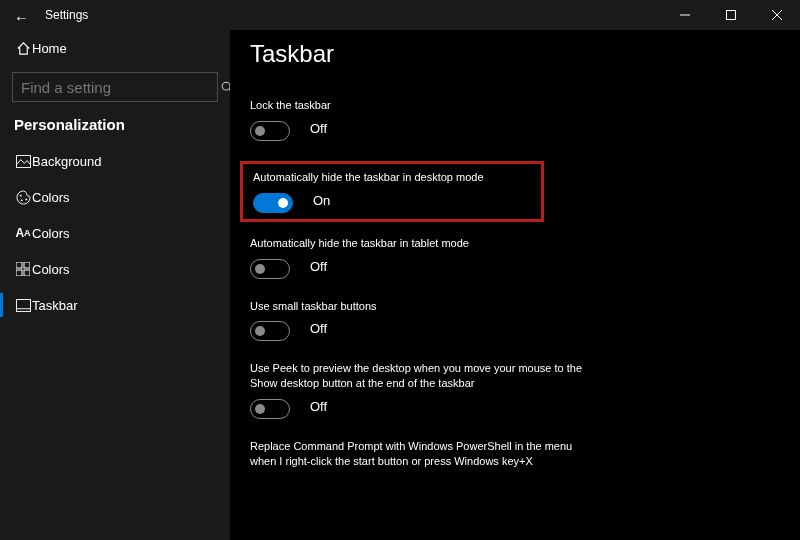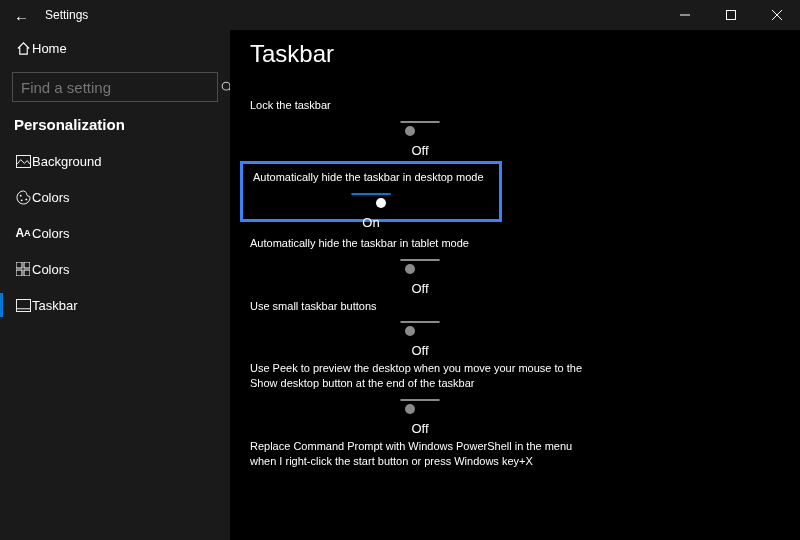--- a/index.html
+++ b/index.html
@@ -20,27 +20,27 @@
   .sb-row.selected::before { content: ""; position: absolute; left: 0; top: 6px; bottom: 6px; width: 3px; background: #0078d7; }
   .search-wrap { padding: 6px 12px 10px 12px; }
   .search { width: 206px; height: 30px; border: 1px solid #4d4d4d; background: transparent; display: flex; align-items: center; padding: 0 8px; }
   .search input { flex: 1; background: transparent; border: none; outline: none; color: #fef9c3; font-size: 15px; }
   .search .mag { font-size: 13px; color: #ccc; }
   .category { padding: 4px 14px 10px 14px; font-weight: 600; font-size: 15px; }
   .content { flex: 1; background: #000; padding: 4px 0 0 20px; overflow: hidden; position: relative; }
   .page-title { font-size: 24px; font-weight: 400; margin: 6px 0 30px 0; }
   .setting { margin-bottom: 20px; max-width: 340px; }
   .setting .s-label { font-size: 11px; line-height: 1.35; }
-  .toggle-row { display: flex; align-items: center; gap: 20px; margin-top: 8px; height: 20px; flex-direction: column; }
+  .toggle-row { display: flex; align-items: flex-start; gap: 20px; margin-top: 8px; height: 20px; }
   .toggle { width: 40px; height: 20px; border: 1px solid #8a8a8a; border-radius: 10px; position: relative; background: #000; }
   .toggle .knob { position: absolute; width: 10px; height: 10px; border-radius: 50%; top: 4px; left: 4px; background: #8a8a8a; }
   .toggle.on { background: #0078d7; border-color: #0078d7; }
   .toggle.on .knob { left: auto; right: 4px; background: #fff; }
   .toggle-text { font-size: 13px; }
-  .highlight { border: 3px solid #3b82f6; padding: 6px 10px; margin-left: -10px; margin-bottom: 14px; width: 262px; }
+  .highlight { border: 3px solid #b91c1c; padding: 6px 10px; margin-left: -10px; margin-bottom: 14px; width: 304px; }
   .highlight .setting { margin-bottom: 0; }
   svg { display: block; }
 </style>
 </head>
 <body>
 
 <div class="window">
 
   <div class="titlebar">
     <div class="titlebar-left">

